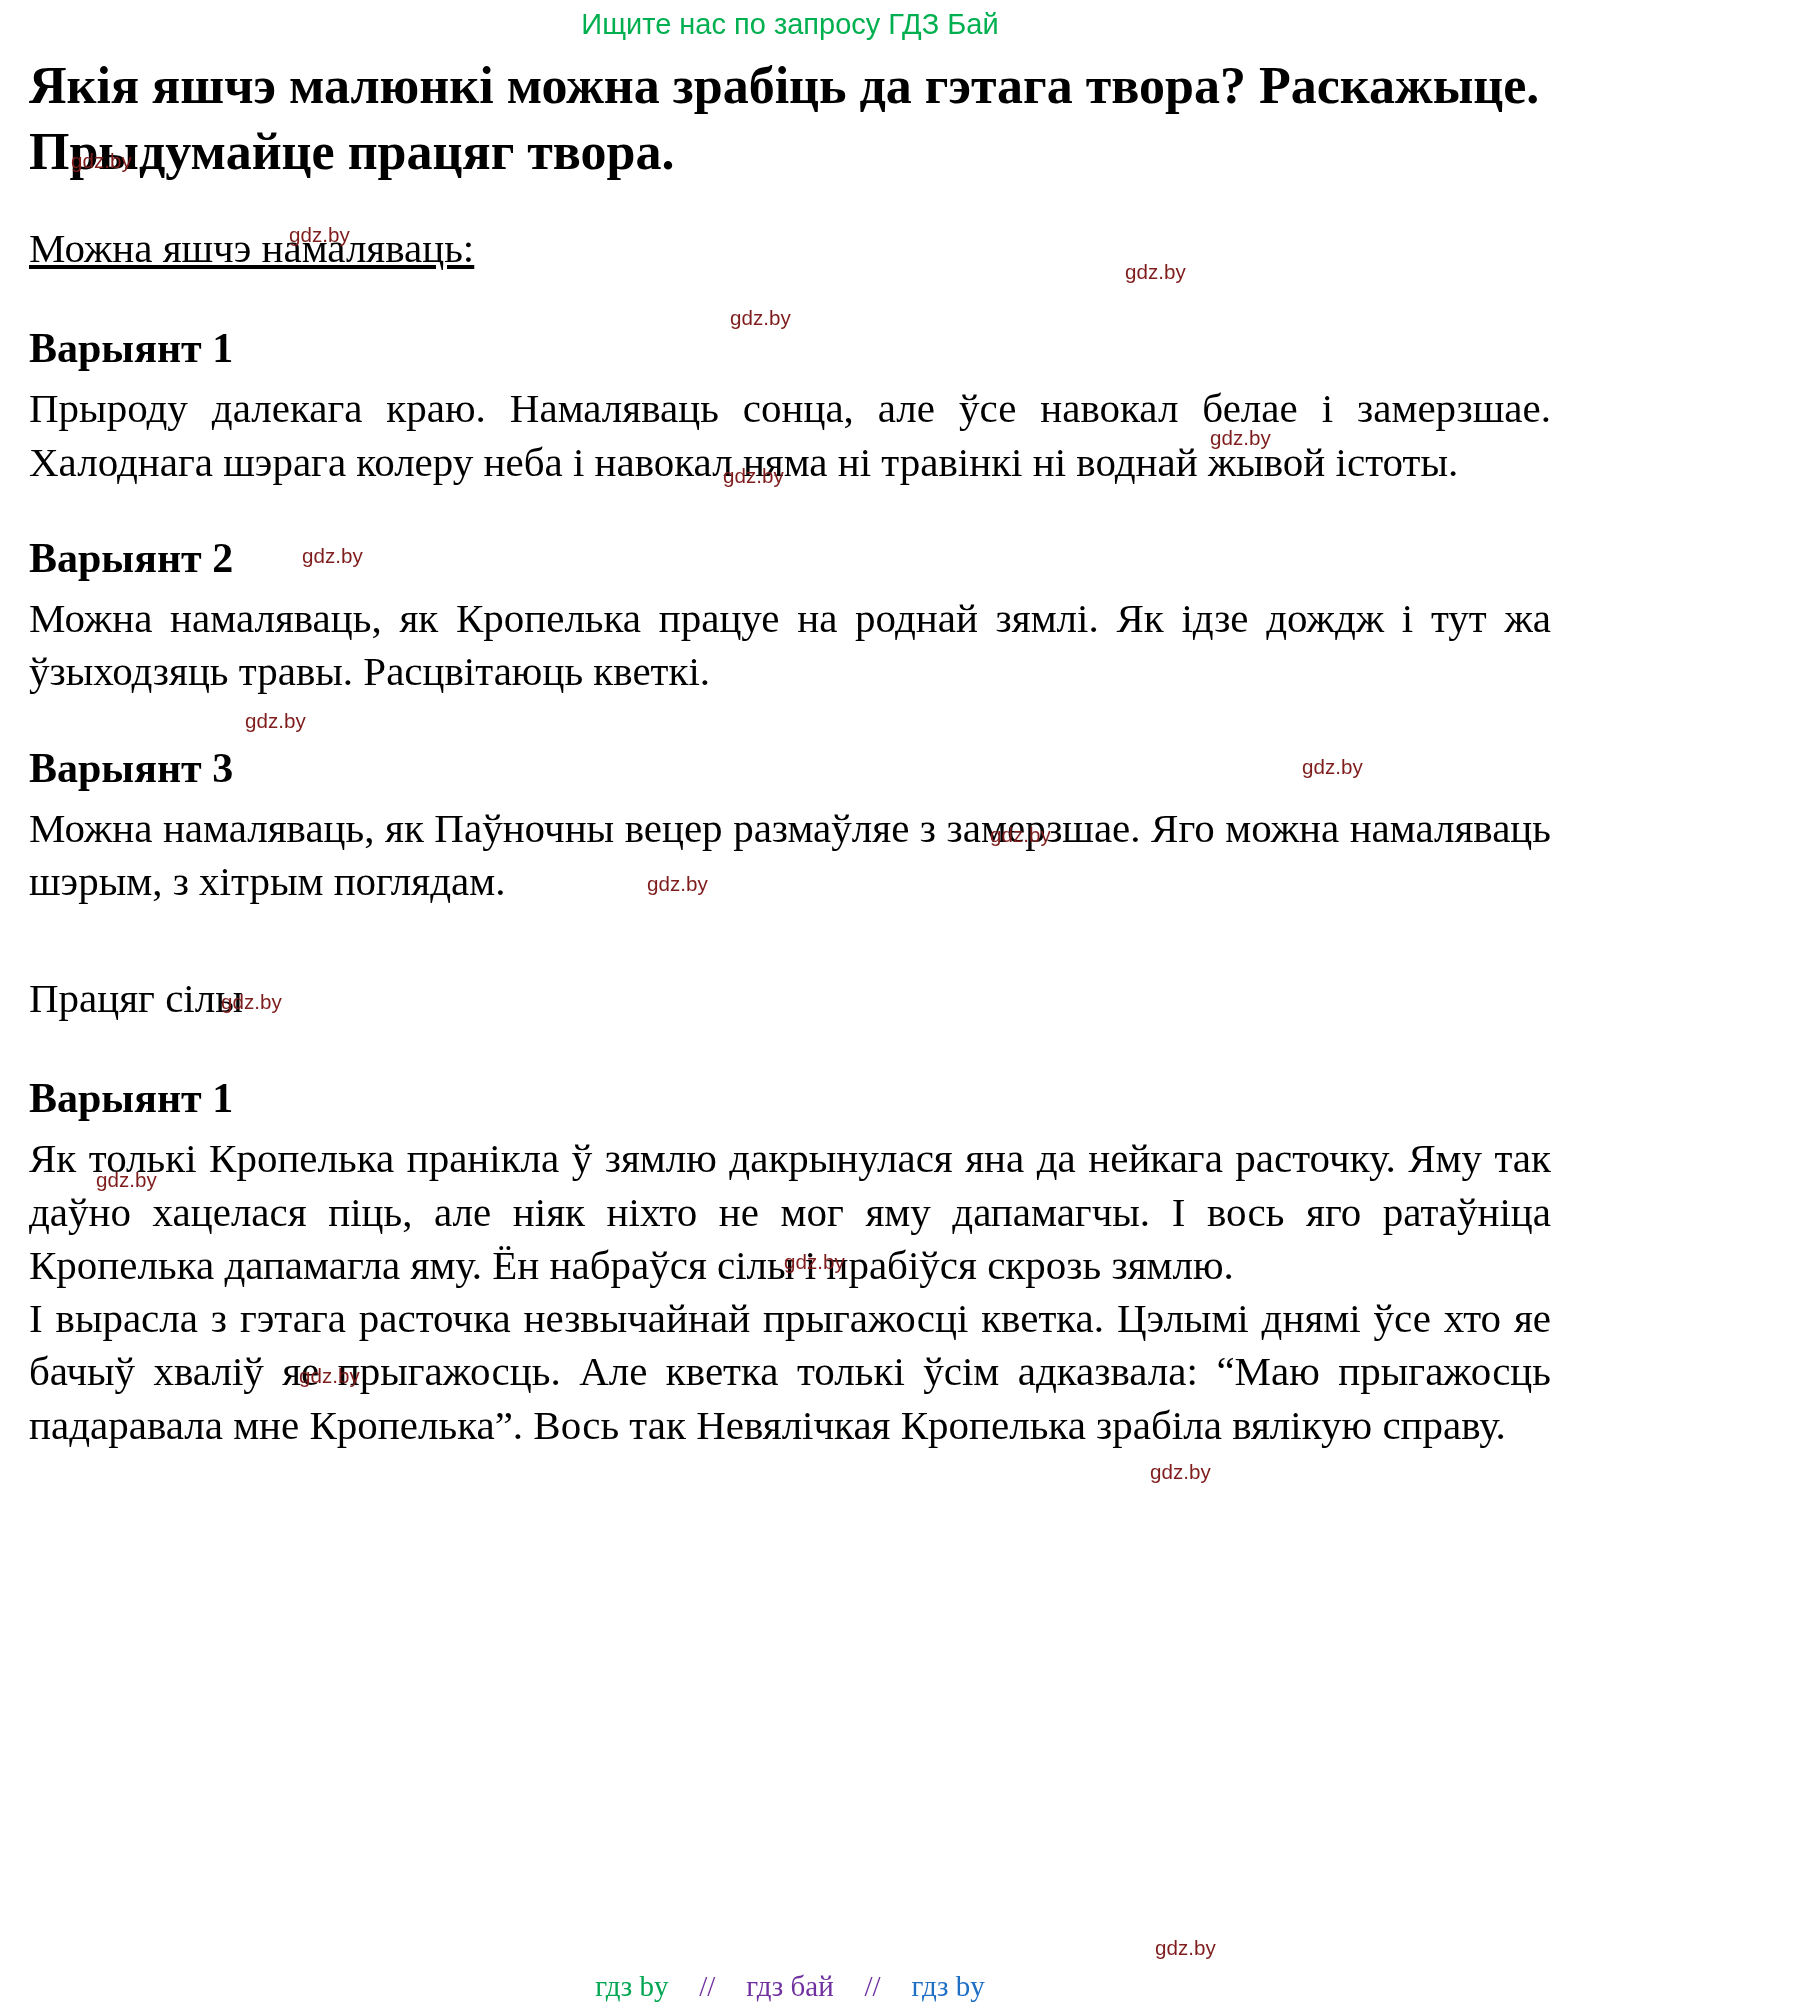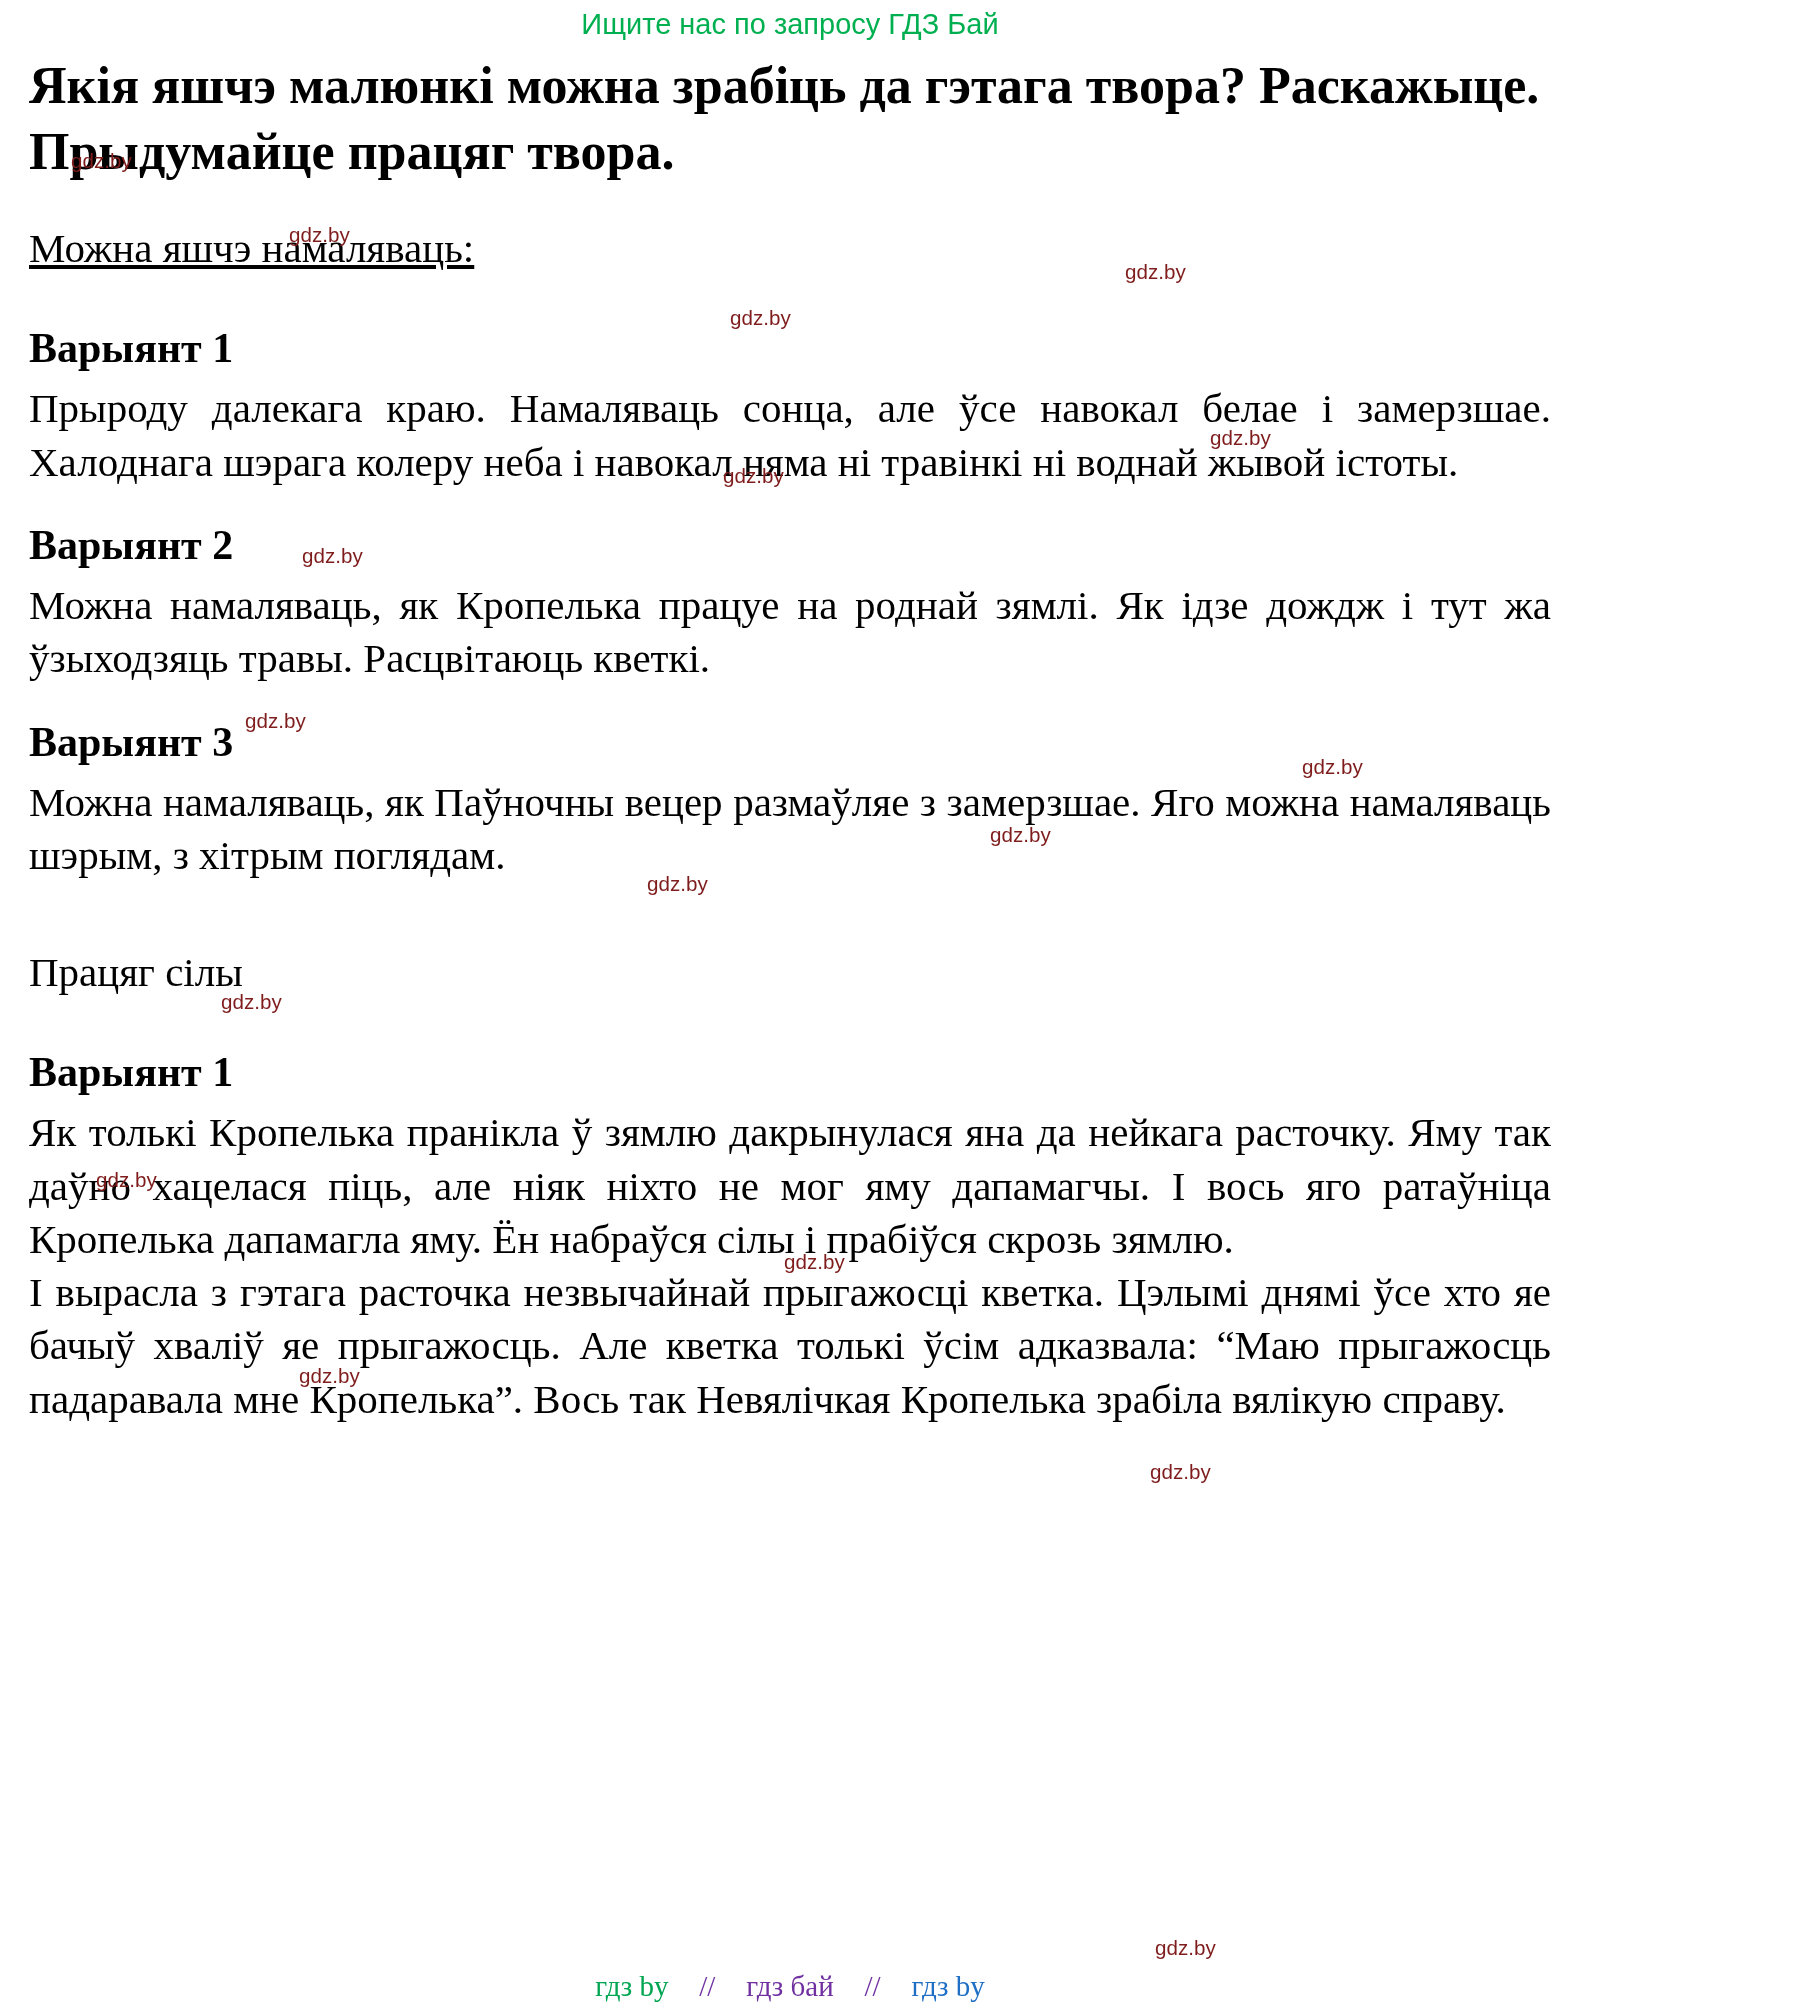--- a/index.html
+++ b/index.html
@@ -31,21 +31,21 @@
     font-size: 41px;
     line-height: 1.3;
     text-decoration: underline;
   }
   .section-title {
     margin: 47px 29px 0 29px;
     font-size: 42px;
     font-weight: bold;
     line-height: 1.25;
   }
-  .section-title.tight { margin-top: 30px; }
+  .section-title.tight { margin-top: 43px; }
   .para {
     margin: 7.8px 29px 0 29px;
     font-size: 41px;
     line-height: 1.3;
     text-align: justify;
   }
   .cont-label {
     margin: 63px 29px 0 29px;
     font-size: 41px;
     line-height: 1.3;

